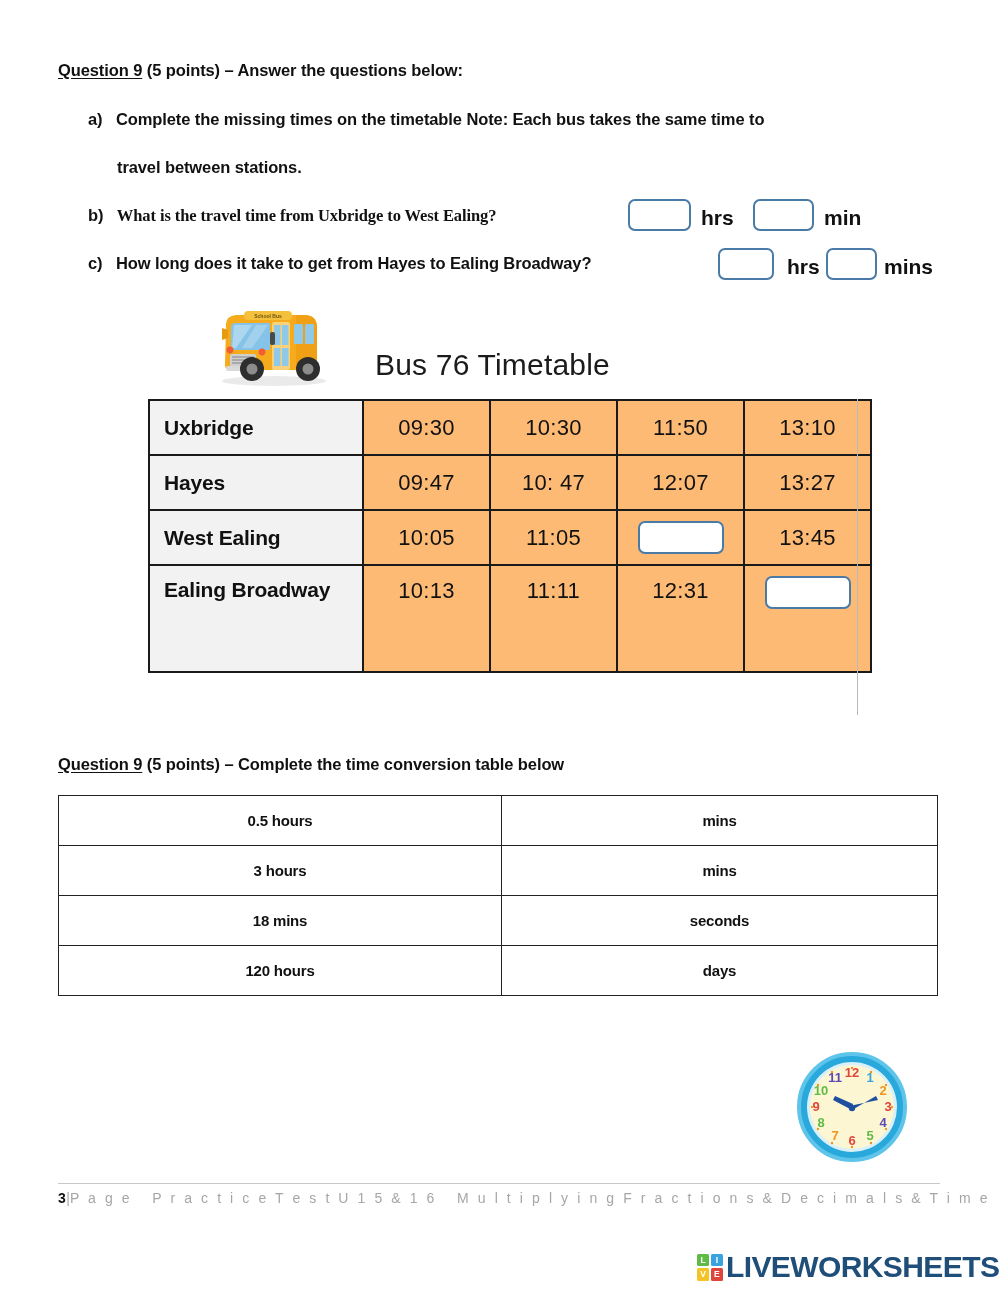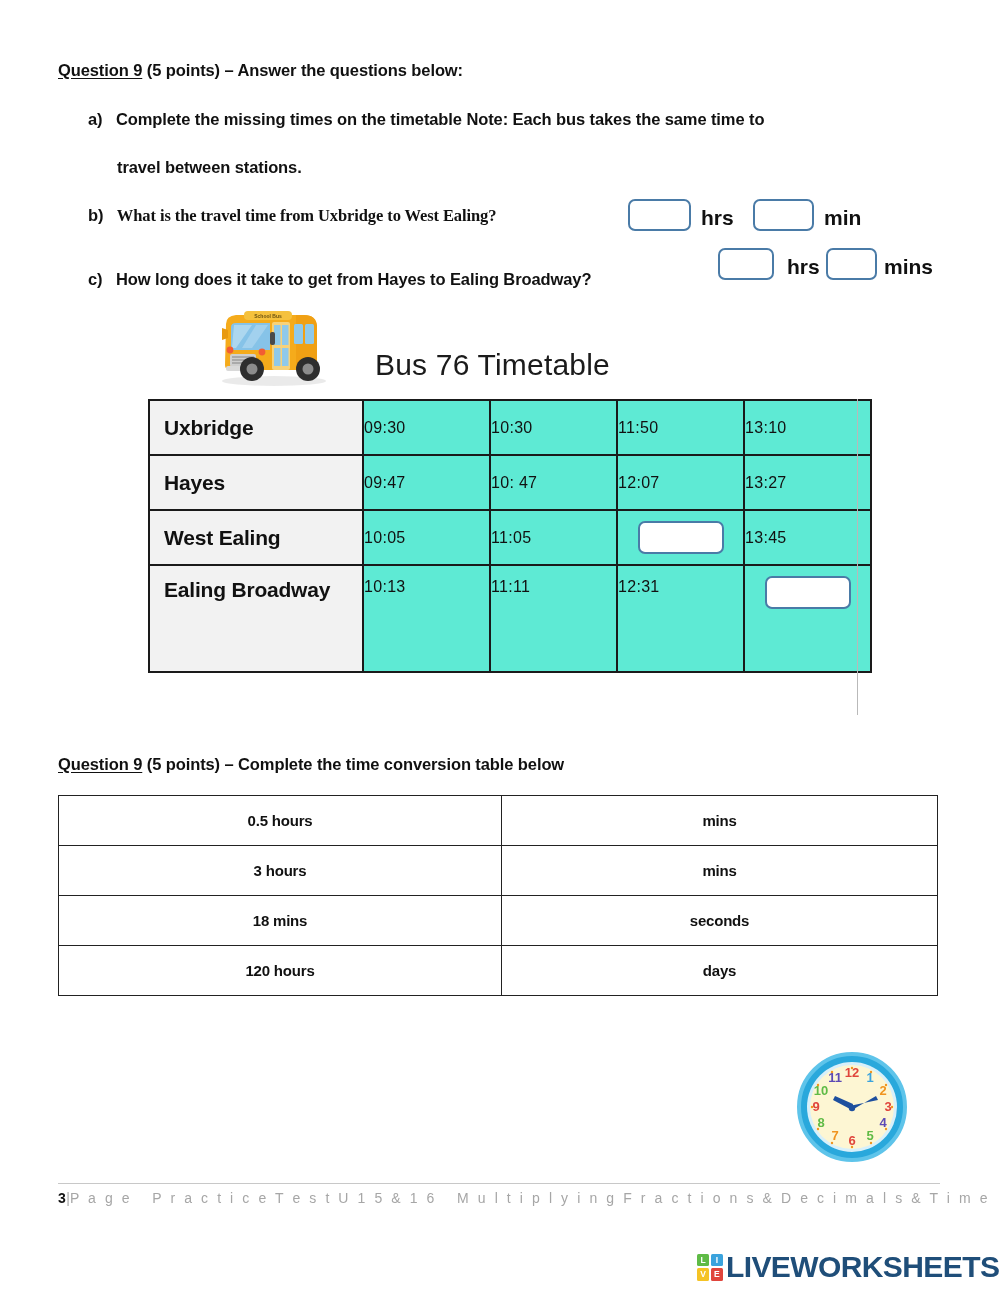--- a/index.html
+++ b/index.html
@@ -54,42 +54,42 @@
 
   
   #timetable-wrap {
     position: absolute;
     left: 148px;
     top: 399px;
   }
   #timetable {
     border-collapse: collapse;
     table-layout: fixed;
-    background: #5eead4;
+    background: #fdba74;
   }
   #timetable td {
     border: 2px solid #1a1a1a;
     padding: 0;
     height: 53px;
     vertical-align: middle;
     position: relative;
   }
   #timetable td.station {
     width: 198px;
     background: #f2f2f2;
     font-size: 21px;
     font-weight: bold;
     padding-left: 14px;
     line-height: 1.12;
     letter-spacing: -0.2px;
   }
   #timetable td.time {
     width: 125px;
-    text-align: left;
-    font-size: 16px;
+    text-align: center;
+    font-size: 22px;
     font-weight: normal;
     letter-spacing: 0.3px;
   }
   #timetable tr.tall td { height: 93px; margin-left: 42px; }
   #timetable td.station.tall {
     vertical-align: top;
     padding-top: 12px;
   }
   .cell-box {
     width: 86px;
@@ -242,21 +242,21 @@
 
 <div class="prompt" style="left:88px; top:206px;">
   <span class="marker">b)</span>
   <span style="margin-left:9px;font-family:Liberation Serif, serif;">What is the travel time from Uxbridge to West Ealing?</span>
 </div>
 <div class="ansbox" style="left:628px; top:199px; width:63px; height:32px;"></div>
 <div class="lbl-unit" style="left:701px; top:206px;">hrs</div>
 <div class="ansbox" style="left:753px; top:199px; width:61px; height:32px;"></div>
 <div class="lbl-unit" style="left:824px; top:206px;">min</div>
 
-<div class="prompt" style="left:88px; top:270px;">
+<div class="prompt" style="left:88px; top:254px;">
   <span class="marker">c)</span>
   <span style="margin-left:9px;">How long does it take to get from Hayes to Ealing Broadway?</span>
 </div>
 <div class="ansbox" style="left:718px; top:248px; width:56px; height:32px;"></div>
 <div class="lbl-unit" style="left:787px; top:255px;">hrs</div>
 <div class="ansbox" style="left:826px; top:248px; width:51px; height:32px;"></div>
 <div class="lbl-unit" style="left:884px; top:255px;">mins</div>
 
 <svg id="bus-icon" viewBox="0 0 122 92">
   <ellipse cx="62" cy="85" rx="52" ry="5" fill="#dedede" opacity="0.65"></ellipse>

